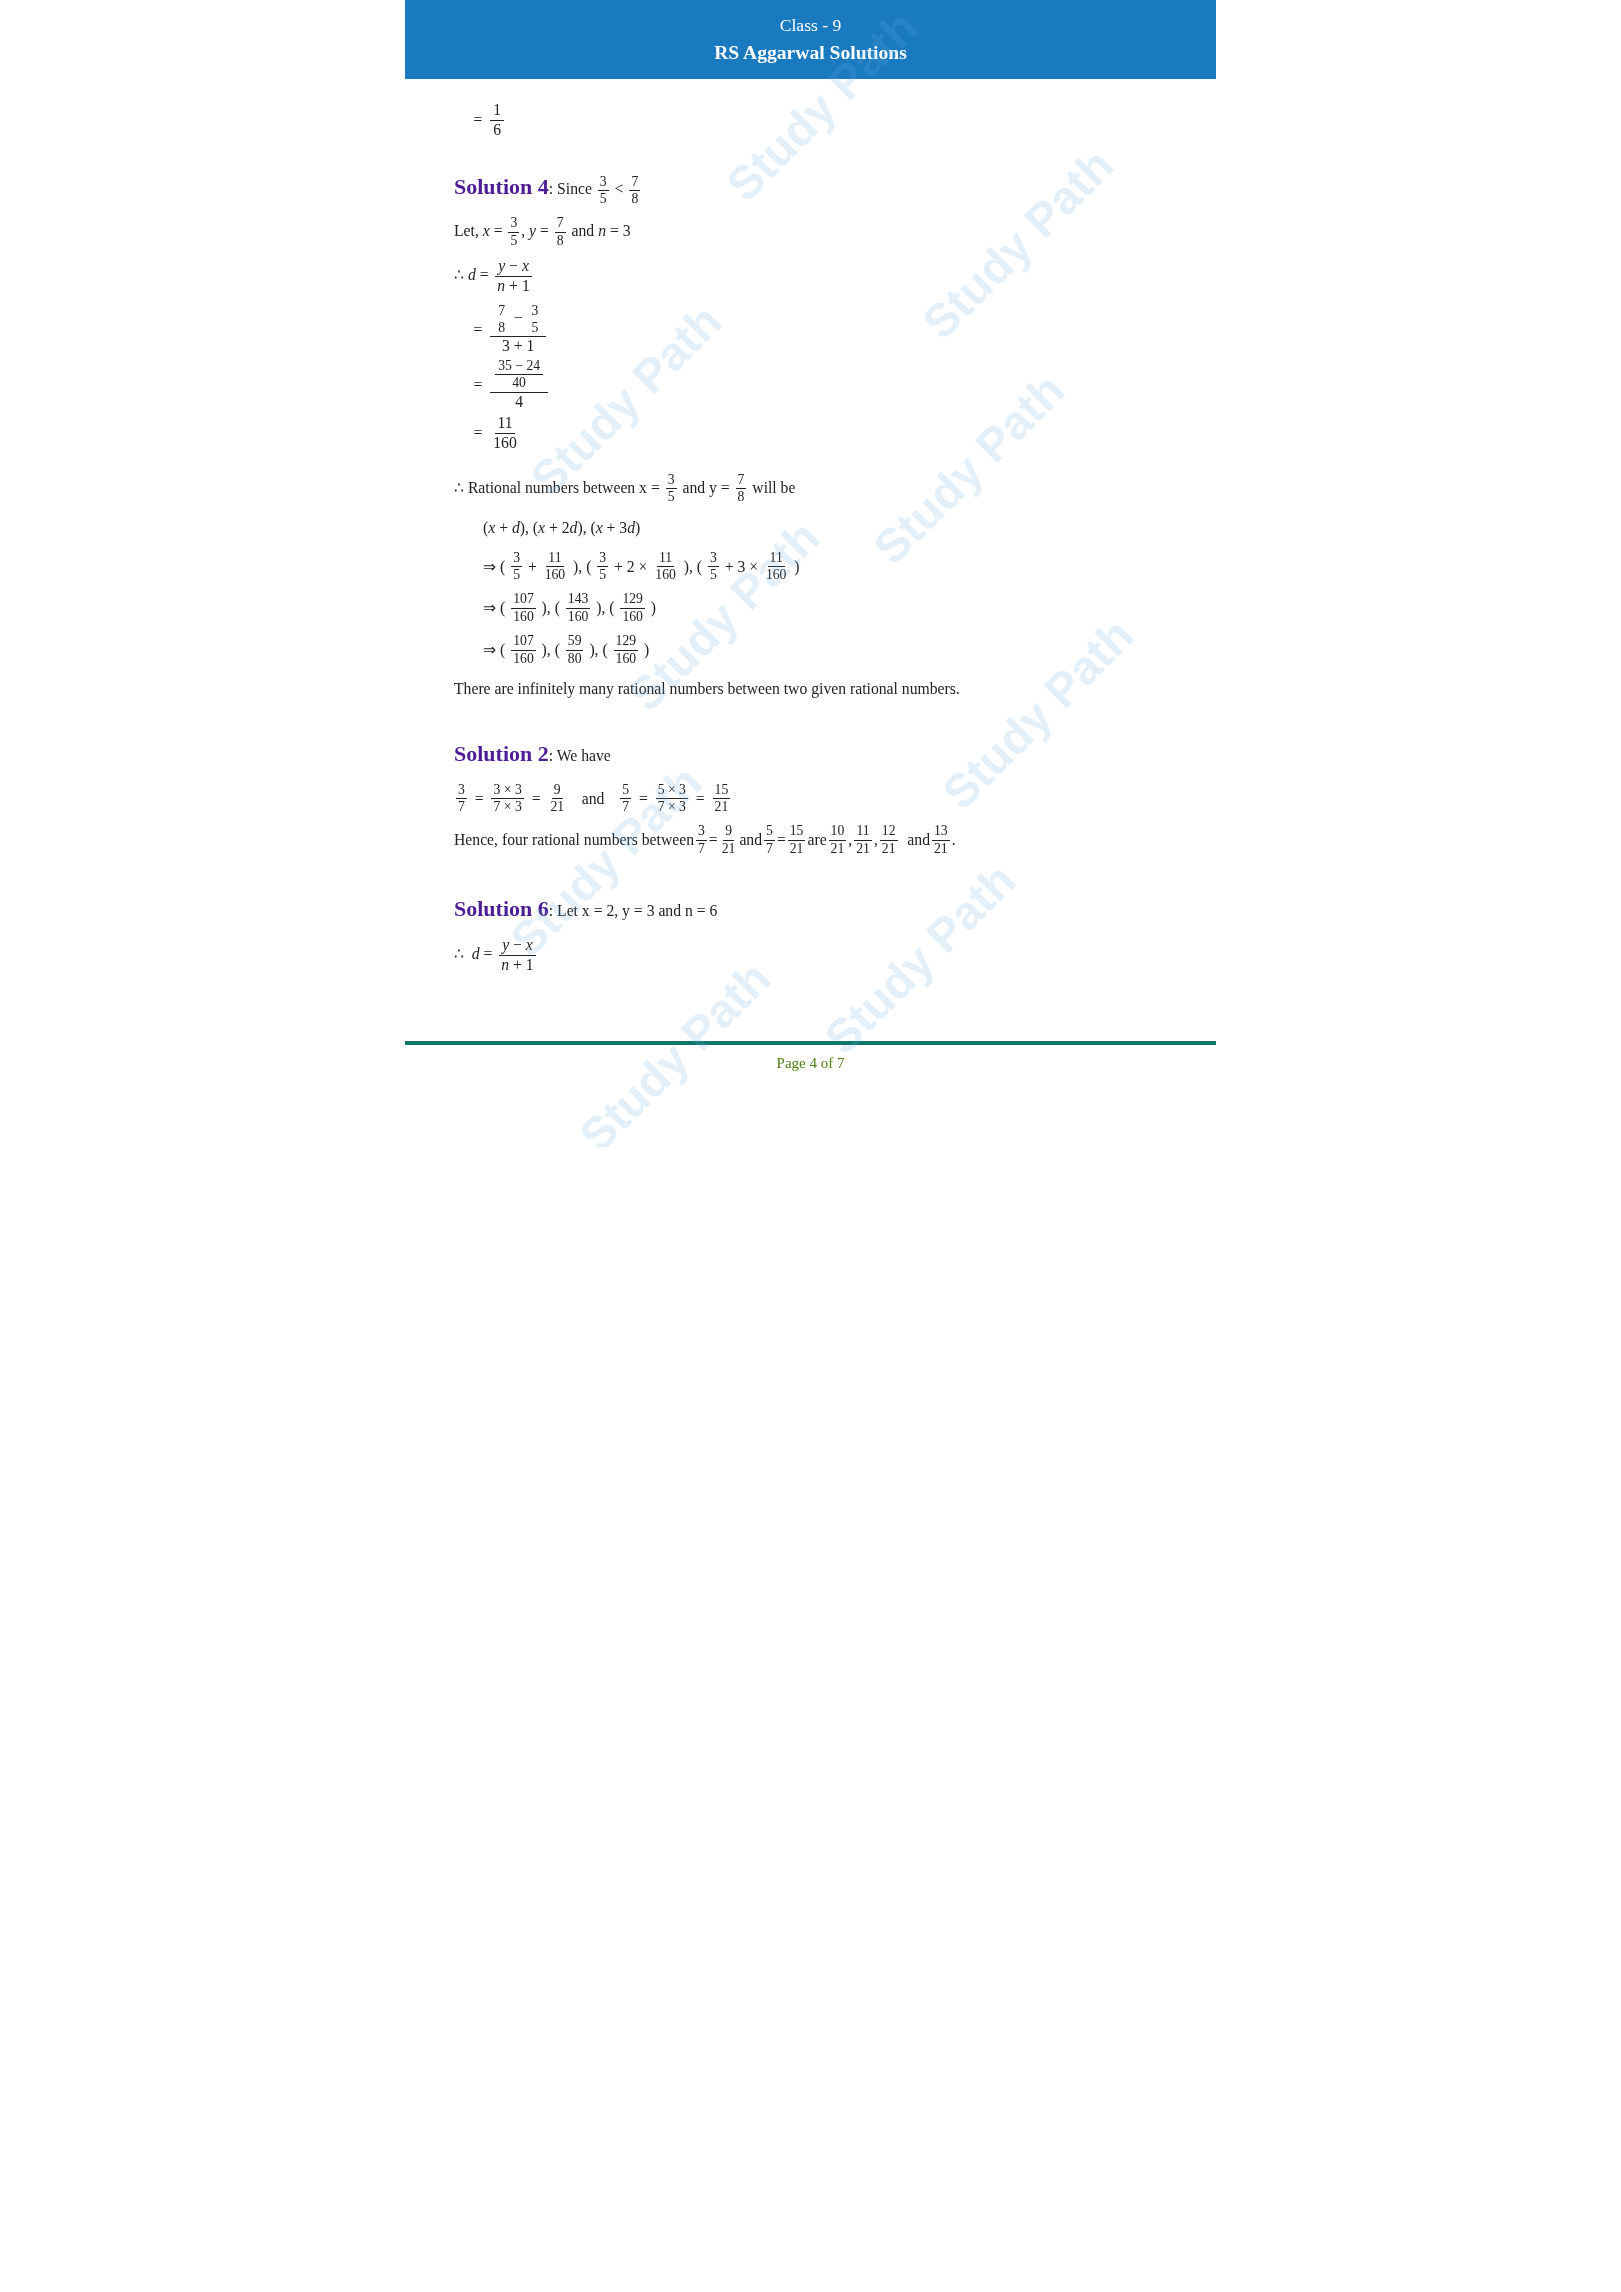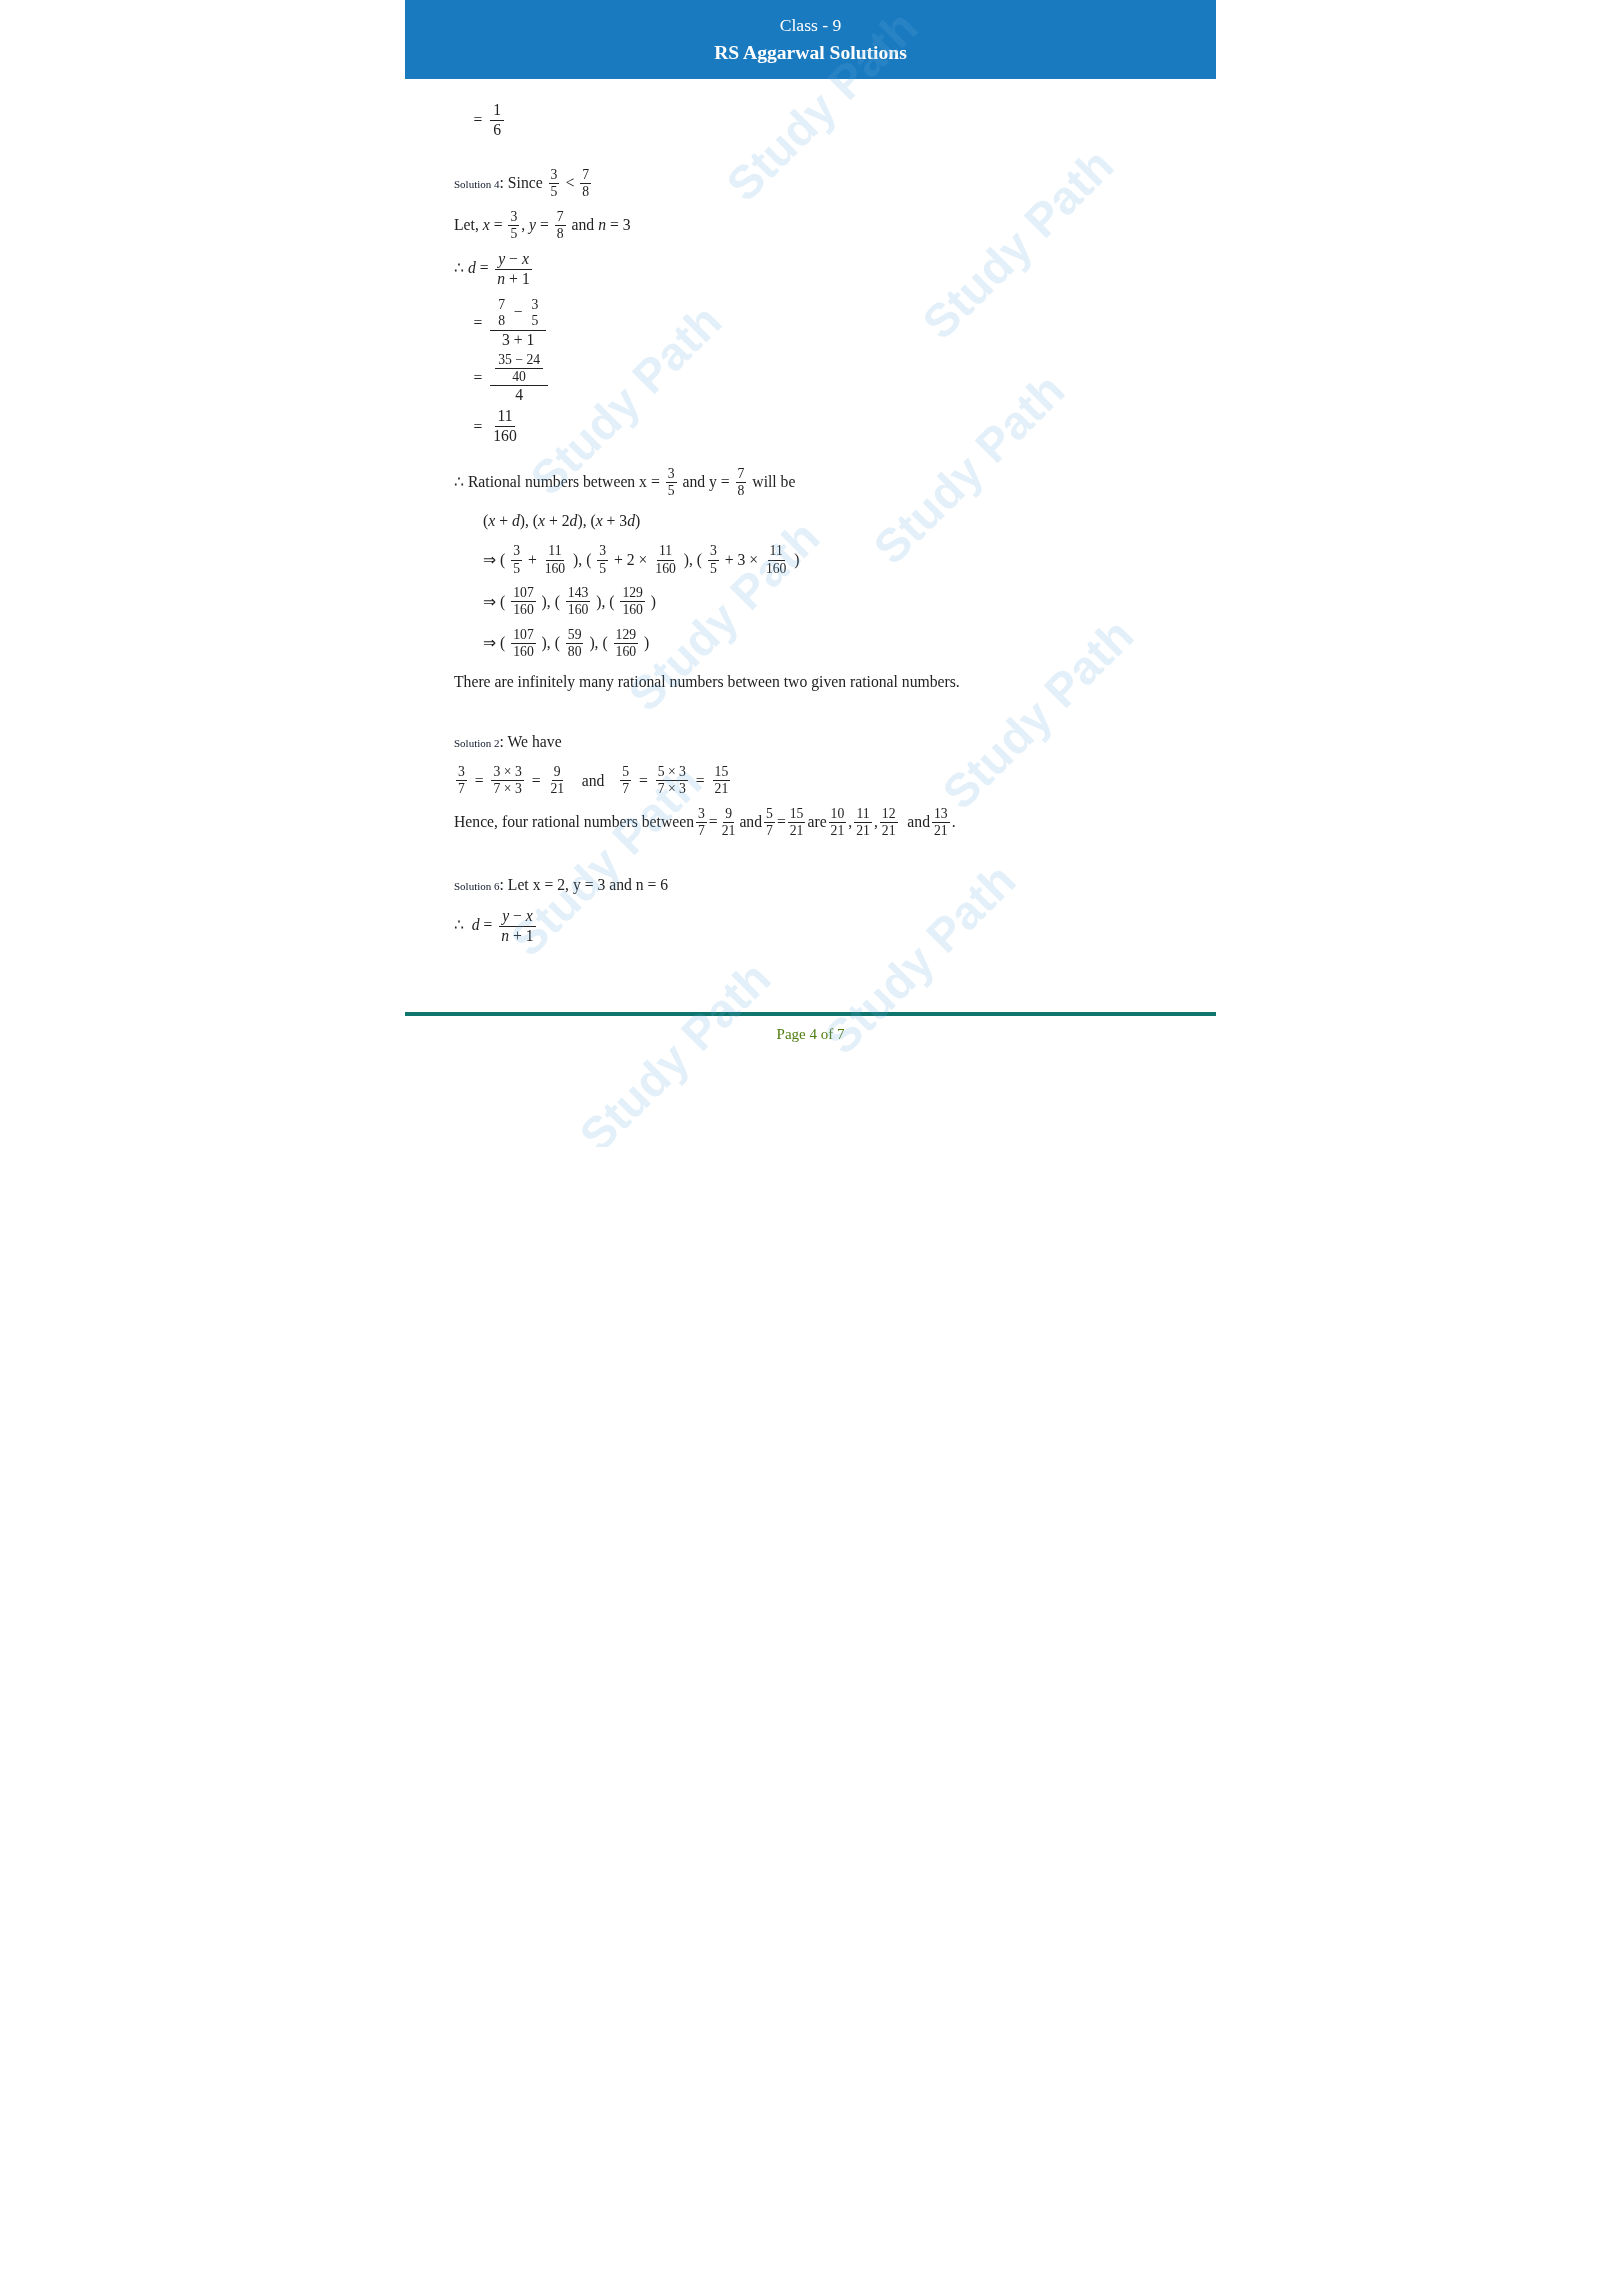--- a/index.html
+++ b/index.html
@@ -33,23 +33,23 @@
       color: rgba(100,170,220,0.18);
       font-size: 47px;
       font-weight: bold;
       transform: rotate(-45deg);
       pointer-events: none;
       white-space: nowrap;
       z-index: 10;
       font-family: Arial, sans-serif;
     }
     .solution-label {
-      color: #0f172a;
-      font-weight: normal;
-      font-size: 11px;
+      color: #4c1d95;
+      font-weight: bold;
+      font-size: 22px;
     }
     .frac {
       display: inline-flex;
       flex-direction: column;
       align-items: center;
       vertical-align: middle;
       margin: 0 2px;
       font-size: 13.7px;
       line-height: 1.2;
     }

